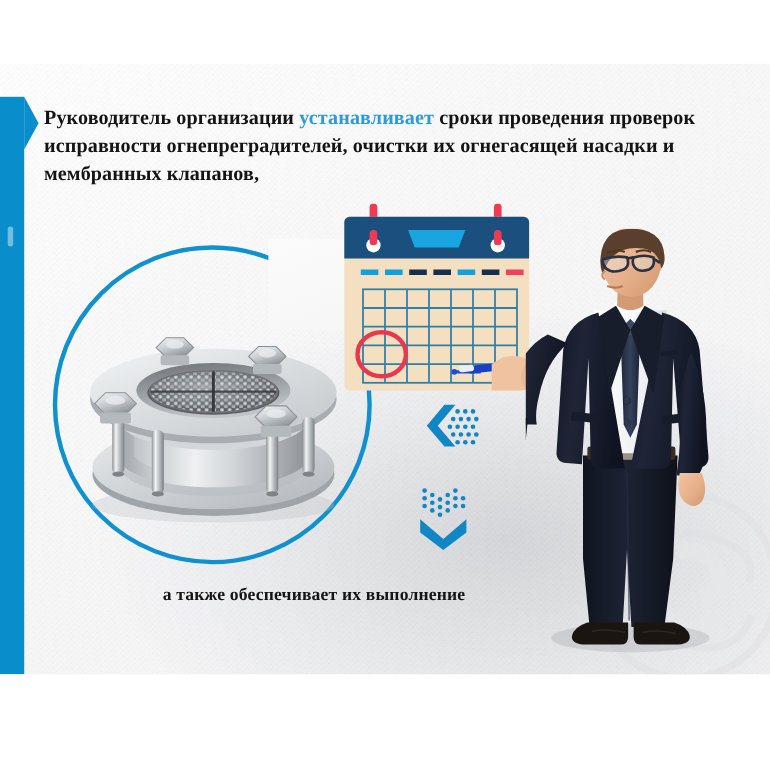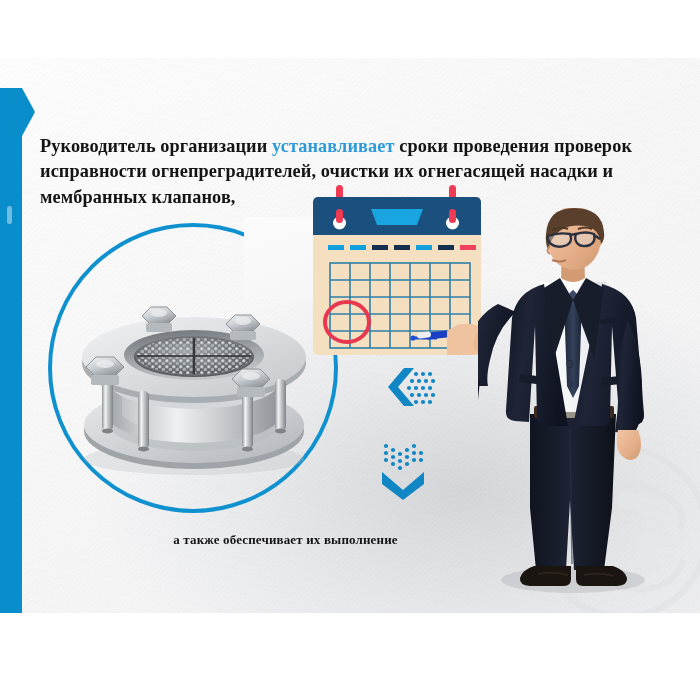--- a/index.html
+++ b/index.html
@@ -71,31 +71,30 @@
   #heading {
     position: absolute;
     left: 40px;
     top: 37px;
     width: 600px;
     font-size: 18.3px;
     line-height: 1.39;
     font-weight: 700;
     color: #141414;
     letter-spacing: .1px;
-    margin-top: 39px;
   }
   #heading .hl { color: #2f9ad8; }
 
   #footer-line {
     position: absolute;
     left: 0;
     top: 474px;
     width: 555px;
     text-align: center;
-    font-size: 13px;
+    font-size: 16px;
     font-weight: 700;
     color: #141414;
     letter-spacing: .15px;
     padding-left: 16px;
     box-sizing: border-box;
   }
 
   
   #watermark {
     position: absolute;

